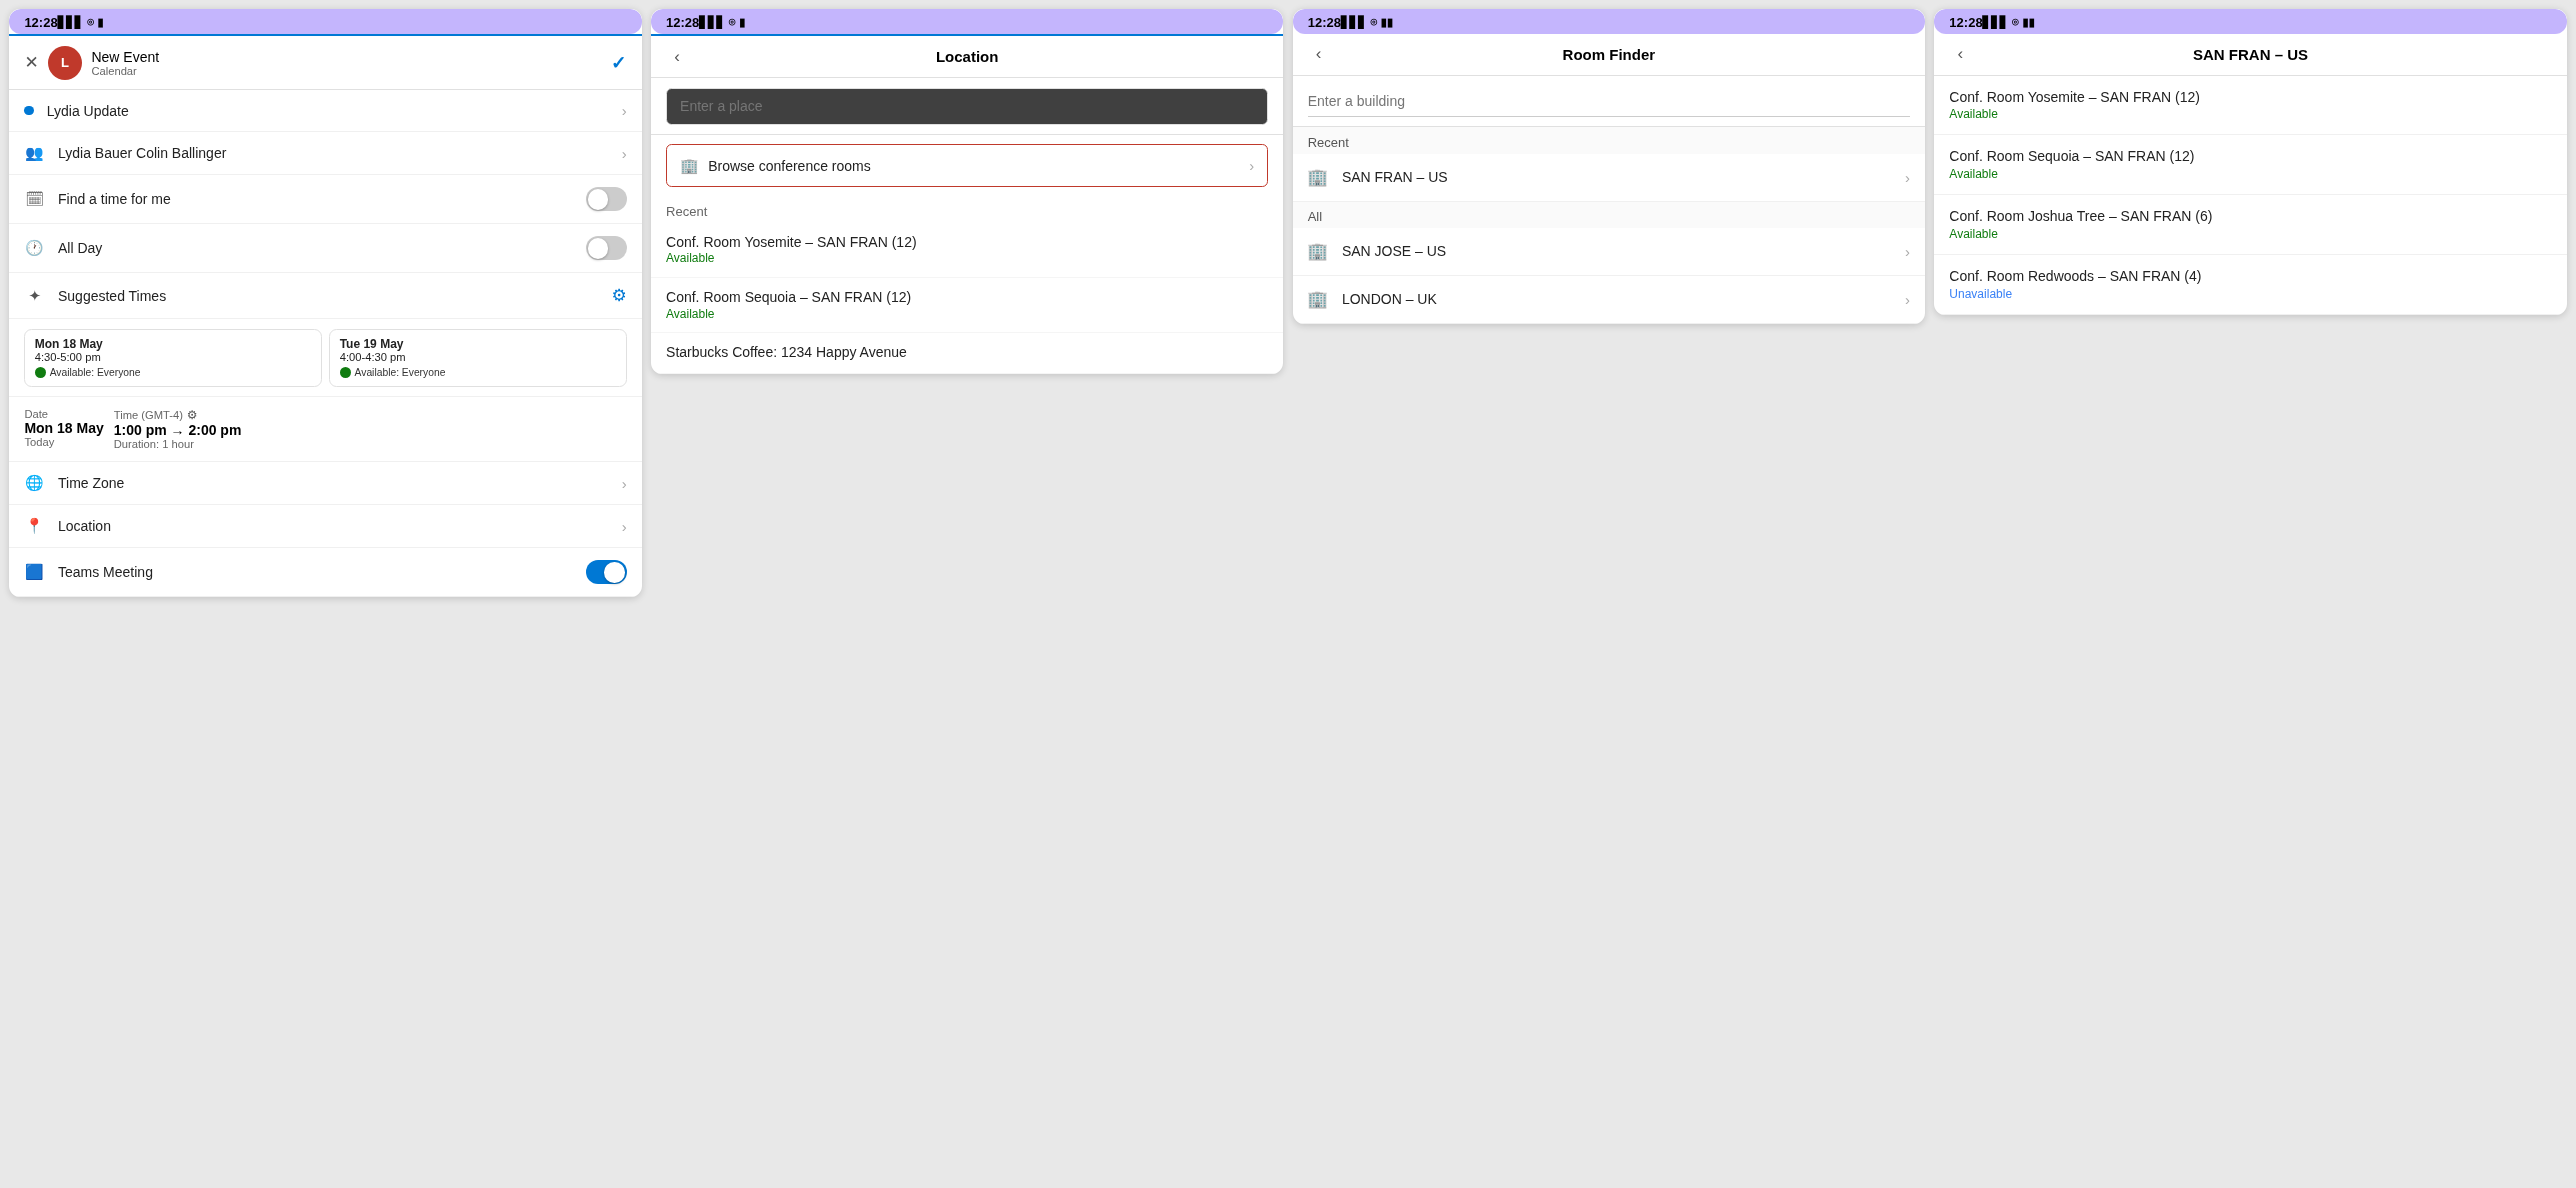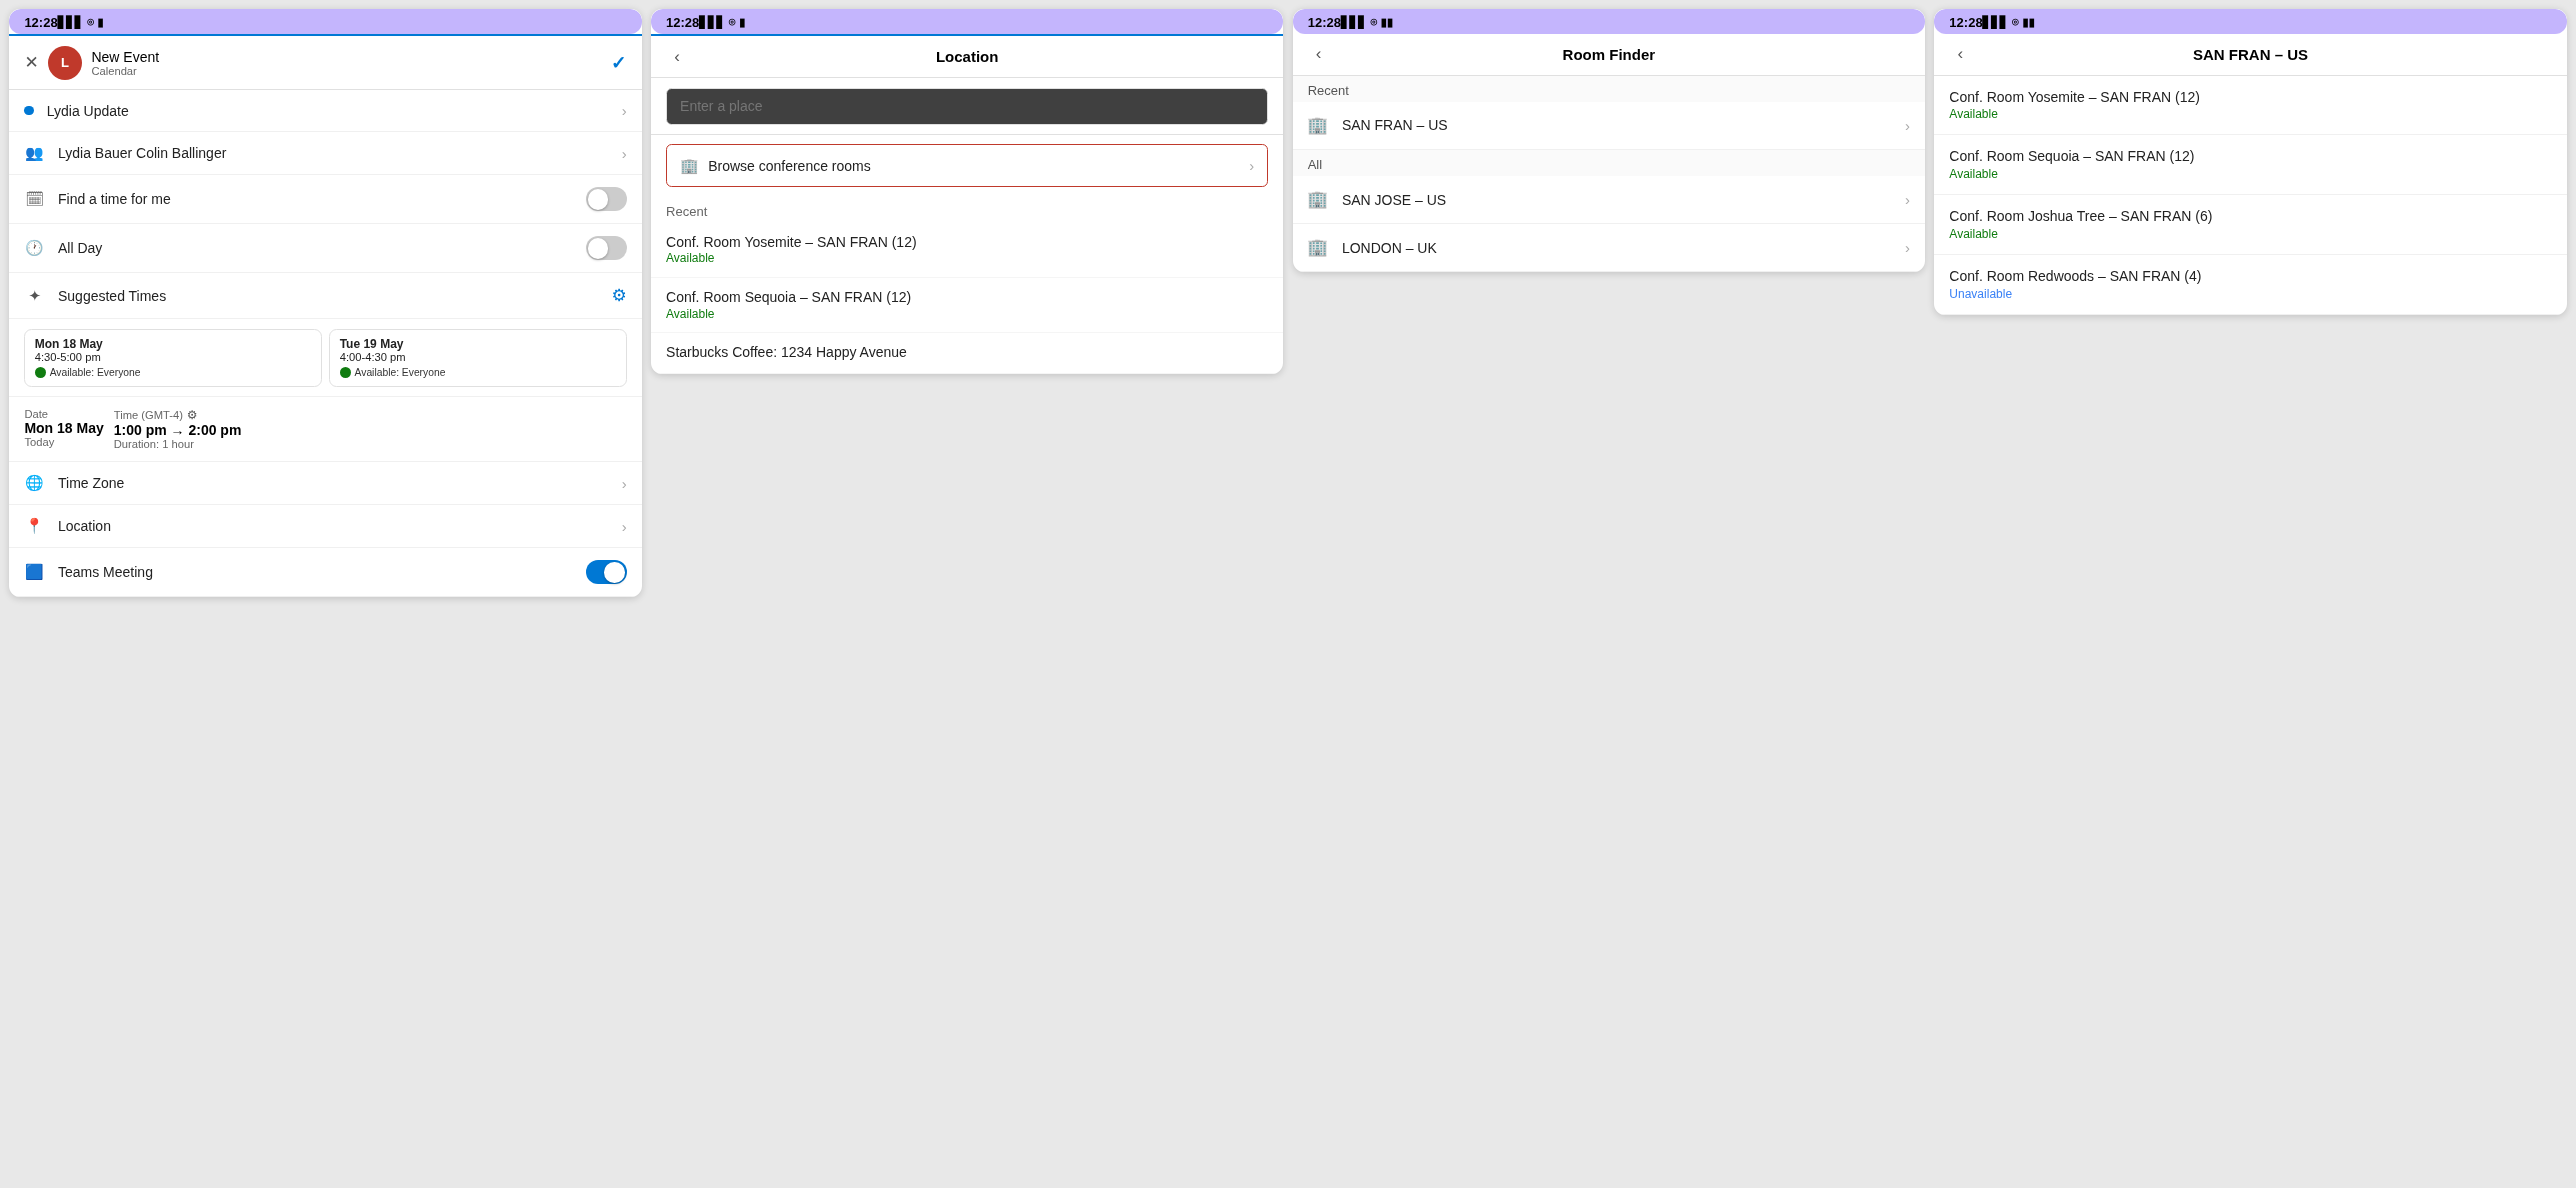--- a/index.html
+++ b/index.html
@@ -389,20 +389,23 @@
       <span>⌾</span>
       <span>▮▮</span>
     </div>
   </div>
   <div class="top-bar">
     <span class="nav-icon">‹</span>
     <span class="top-bar-title">Room Finder</span>
     <span style="width:26px;"></span>
   </div>
 
+  <div class="building-search">
+    <input style="width: 100%; border-top: none; border-right: none; border-left: none; border-image: initial; border-bottom: 0.9px solid rgb(204, 204, 204); padding: 7.5px 0px; font-size: 14px; color: rgb(170, 170, 170); outline: none; background: transparent;" placeholder="Enter a building">
+  </div>
 
   <div class="section-header">Recent</div>
 
   <div class="building-list-item">
     <span class="building-icon">🏢</span>
     <span class="building-name">SAN FRAN – US</span>
     <span class="chevron">›</span>
   </div>
 
   <div class="section-header">All</div>

